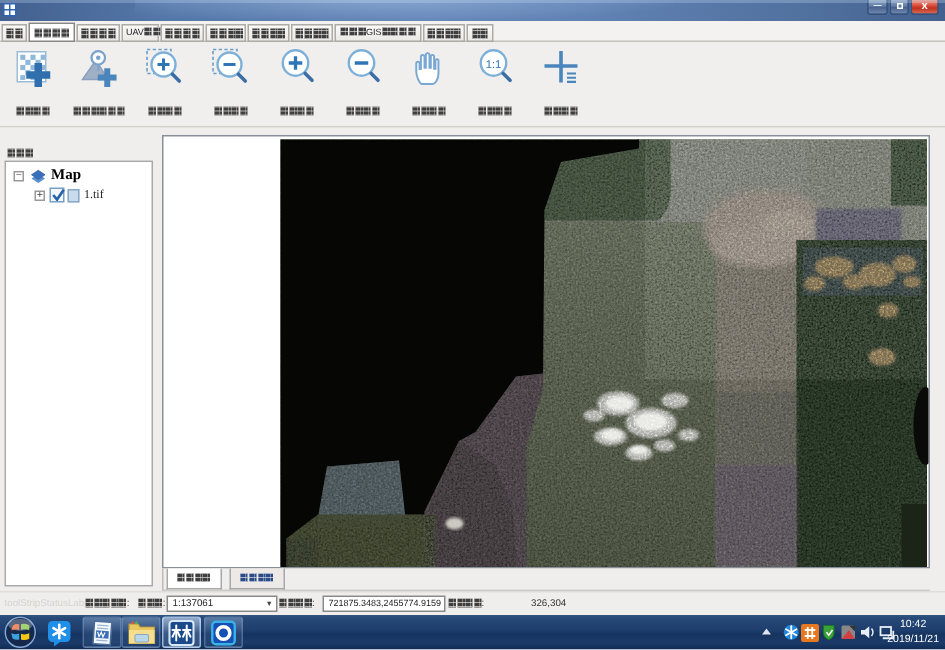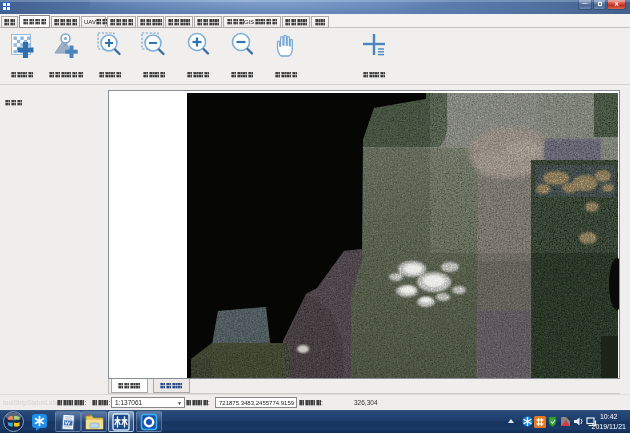--- a/index.html
+++ b/index.html
@@ -152,37 +152,60 @@
         <path d="M18.5 17 L23 21.5" stroke="#3a6ea5" stroke-width="2.4" stroke-linecap="round"></path>
       </svg>
       <div class="rlab"><i class="c"></i><i class="c"></i><i class="c"></i><i class="c"></i></div>
     </div>
     <div class="rbtn" style="left:265px">
       <svg width="26" height="28" viewBox="0 0 26 28">
         <path d="M8 24 C6.5 23 4.5 19 4.5 15.5 L4.5 10.5 Q4.5 9.2 5.6 9.2 Q6.7 9.2 6.7 10.5 L6.7 14 L7.6 14 L7.6 6 Q7.6 4.6 8.8 4.6 Q10 4.6 10 6 L10 13.2 L10.9 13.2 L10.9 4.8 Q10.9 3.4 12.1 3.4 Q13.3 3.4 13.3 4.8 L13.3 13.2 L14.2 13.2 L14.2 6 Q14.2 4.7 15.3 4.7 Q16.4 4.7 16.4 6 L16.4 13.8 L17.3 13.8 L17.3 8.6 Q17.3 7.4 18.3 7.4 Q19.3 7.4 19.3 8.6 L19.3 17 C19.3 21 17 24 15.5 24 Z" fill="#fff" stroke="#7aa8d4" stroke-width="1.3"></path>
       </svg>
       <div class="rlab"><i class="c"></i><i class="c"></i><i class="c"></i><i class="c"></i></div>
     </div>
+    <div class="rbtn" style="left:309px">
+      <svg width="26" height="28" viewBox="0 0 26 28">
+        <circle cx="12" cy="10" r="8.5" fill="#fff" stroke="#7db0d8" stroke-width="1.6"></circle>
+        <text x="12" y="13" font-size="7.5" text-anchor="middle" fill="#2e75b6" font-family="Liberation Sans">1:1</text>
+        <path d="M18.5 17 L23 21.5" stroke="#3a6ea5" stroke-width="2.4" stroke-linecap="round"></path>
+      </svg>
+      <div class="rlab"><i class="c"></i><i class="c"></i><i class="c"></i><i class="c"></i></div>
+    </div>
     <div class="rbtn" style="left:353px">
       <svg width="26" height="28" viewBox="0 0 26 28">
         <g stroke="#4a85bd" stroke-width="2.4">
             <path d="M13 2v21"></path>
             <path d="M2 12h22"></path>
           </g>
         <g stroke="#4a85bd" stroke-width="1.4">
             <path d="M17 17h6"></path>
             <path d="M17 19.8h6"></path>
             <path d="M17 22.6h6"></path>
           </g>
       </svg>
       <div class="rlab"><i class="c"></i><i class="c"></i><i class="c"></i><i class="c"></i></div>
     </div>
   </div>
   <div id="lpanel">
     <div id="ltitle"><i class="c"></i><i class="c"></i><i class="c"></i></div>
+    <div id="treebox">
+      <div style="position:absolute;left:5px;top:6px;width:7px;height:7px;border:1px solid #999;background:#fff;font-size:6px;line-height:5px;text-align:center;color:#444">–</div>
+      <svg style="position:absolute;left:16px;top:4px" width="11" height="11" viewBox="0 0 11 11">
+          <path d="M1 7 L5.5 4 L10 7 L5.5 10 Z" fill="#5b8fd0"></path>
+          <path d="M1 4.5 L5.5 1.5 L10 4.5 L5.5 7.5 Z" fill="#3a6fbc" stroke="#2a5aa0" stroke-width=".5"></path>
+        </svg>
+      <div style="position:absolute;left:30px;top:3px;font-family:'Liberation Serif',serif;font-weight:bold;font-size:10px;color:#000">Map</div>
+      <div style="position:absolute;left:19px;top:19px;width:7px;height:7px;border:1px solid #999;background:#fff;font-size:7px;line-height:6px;text-align:center;color:#444">+</div>
+      <div style="position:absolute;left:29px;top:17px;width:9.5px;height:9.5px;border:1px solid #7aa0c4;background:#f2f8fd"></div>
+      <svg style="position:absolute;left:29px;top:16px" width="12" height="12" viewBox="0 0 12 12">
+          <path d="M2.5 6 L5 9 L9.5 2.5" fill="none" stroke="#2a62a8" stroke-width="1.8"></path>
+        </svg>
+      <div style="position:absolute;left:41px;top:17.5px;width:8px;height:9px;background:#c8dcee;border:1px solid #8aa8c4"></div>
+      <div style="position:absolute;left:52px;top:17px;font-size:8px;color:#222;font-family:'Liberation Serif',serif">1.tif</div>
+    </div>
   </div>
   <div id="mpanel">
     <div id="mview">
     <svg width="510" height="287" viewBox="109 91 510 287" style="position:absolute;left:0;top:0">
       <defs>
         <filter id="nd" x="0%" y="0%" width="100%" height="100%">
           <feTurbulence type="fractalNoise" baseFrequency="0.7" numOctaves="3" seed="11"></feTurbulence>
           <feColorMatrix type="matrix" values="0 0 0 0 0  0 0 0 0 0  0 0 0 0 0  1.3 1.3 1.3 0 -1.05"></feColorMatrix>
           <feComposite operator="in" in2="SourceGraphic"></feComposite>
         </filter>

